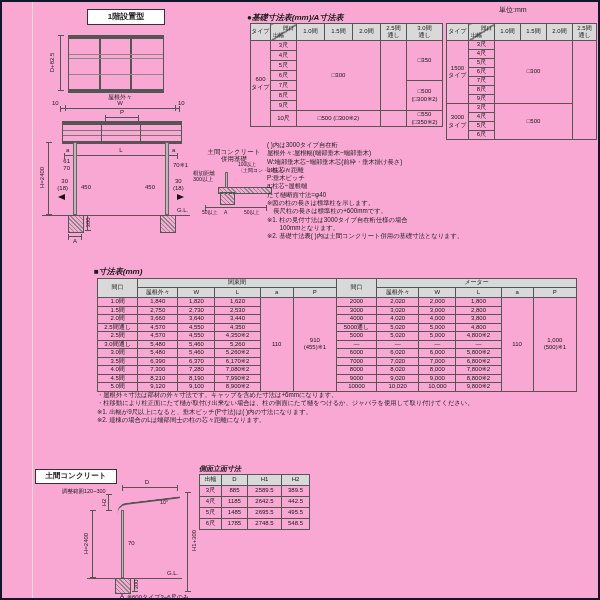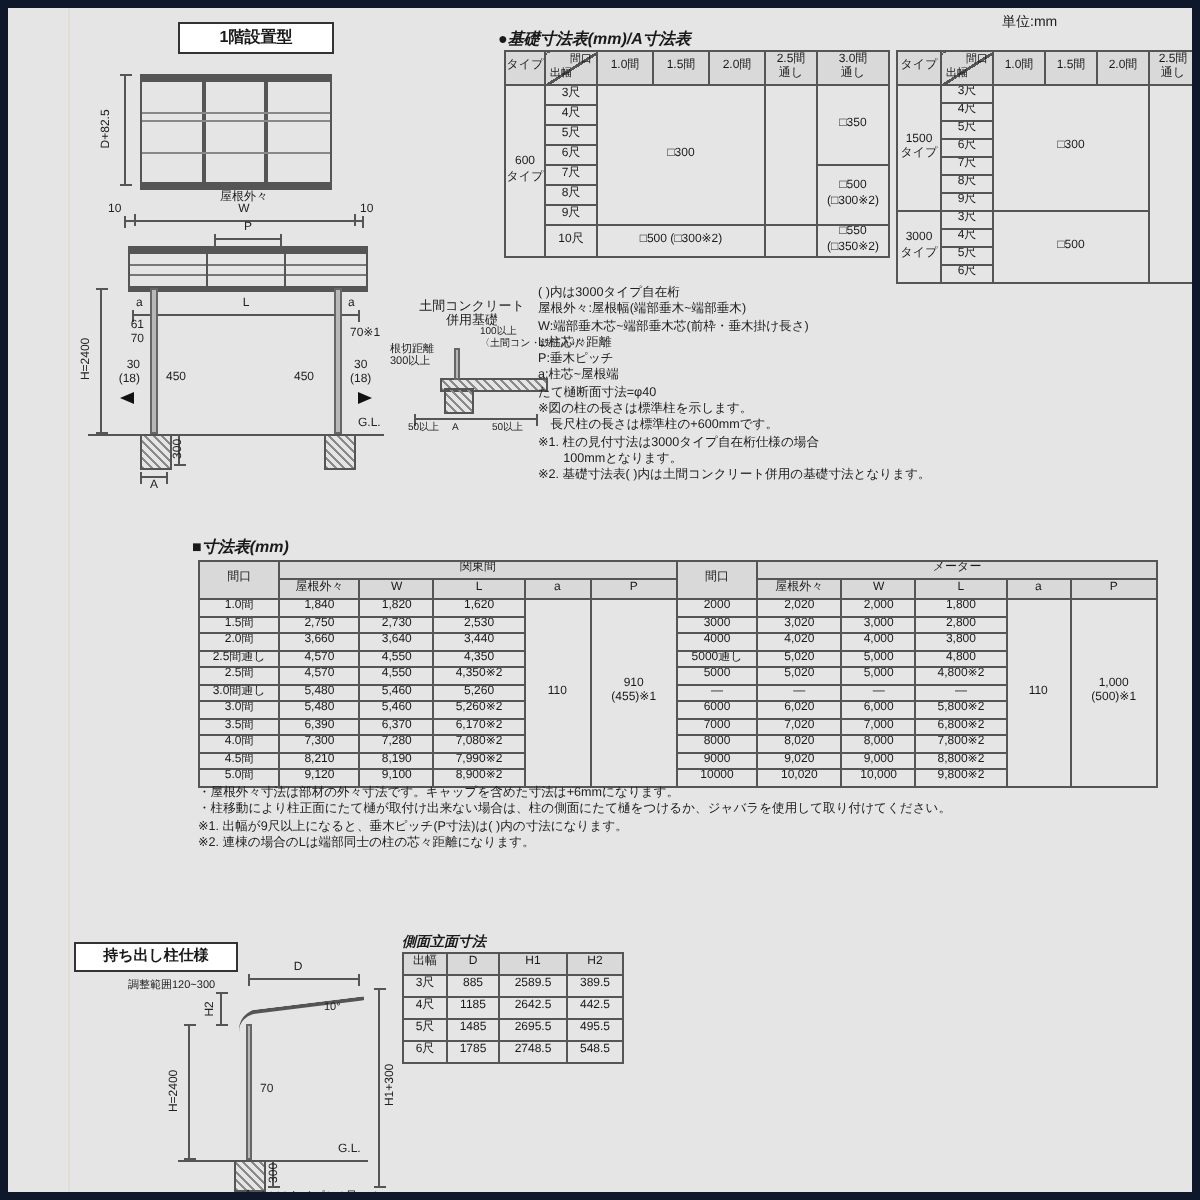--- a/index.html
+++ b/index.html
@@ -1,18 +1,18 @@
 <!DOCTYPE html>
 <html><head>
 <meta charset="utf-8">
 <style>
   html,body{margin:0;padding:0;background:#fff;}
-  #page{position:relative;width:600px;height:600px;background:#e5e5e5;
+  #page{position:relative;width:600px;height:600px;background:#f9a8d4;
         font-family:"Liberation Sans","DejaVu Sans",sans-serif;color:#1a1a1a;
-        overflow:hidden;border:4px solid #0f172a;box-sizing:border-box;}
+        overflow:hidden;border:2px solid #0f172a;box-sizing:border-box;}
   .abs{position:absolute;}
   .lbl{position:absolute;font-size:6px;line-height:1.15;color:#222;white-space:nowrap;}
   .lbl.c{text-align:center;}
   .vtext{transform:rotate(-90deg);transform-origin:center center;}
   .pre{white-space:pre-line;}
   .boxtitle{position:absolute;border:1px solid #333;background:#fff;
             font-size:8px;font-weight:bold;text-align:center;line-height:14px;}
   .h1{position:absolute;font-size:8px;font-weight:bold;font-style:italic;}
   
   .hline{position:absolute;height:0;border-top:1px solid #555;}
@@ -427,21 +427,21 @@
           <td>9,800※2</td>
         </tr>
   </tbody>
     </table>
   <div class="notes" style="left:95px;top:389px;width:490px;">・屋根外々寸法は部材の外々寸法です。キャップを含めた寸法は+6mmになります。
 ・柱移動により柱正面にたて樋が取付け出来ない場合は、柱の側面にたて樋をつけるか、ジャバラを使用して取り付けてください。
 ※1. 出幅が9尺以上になると、垂木ピッチ(P寸法)は( )内の寸法になります。
 ※2. 連棟の場合のLは端部同士の柱の芯々距離になります。</div>
 
   <div class="boxtitle" style="left:33px;top:467px;width:80px;height:13px;line-height:12px;font-size:7.5px;">
-    <span>持ち出し柱仕様</span>
+    <span>土間コンクリート</span>
   </div>
 
   <div class="lbl" style="left:60px;top:486px;font-size:5.5px;">調整範囲120~300</div>
   <div class="lbl c" style="left:135px;top:477px;width:20px;">D</div>
   <div class="dimh" style="left:120px;top:485px;width:56px;"></div>
 
   <div class="abs" style="left:115px;top:498px;width:64px;height:12px;border-top:2px solid #555;border-radius:10px 0 0 0;transform:rotate(-7deg);"></div>
   <div class="lbl" style="left:158px;top:497px;font-size:5.5px;">10°</div>
   <div class="dimv" style="left:106px;top:492px;height:17px;"></div>
   <div class="lbl vtext" style="left:94px;top:497px;width:16px;text-align:center;">H2</div>

